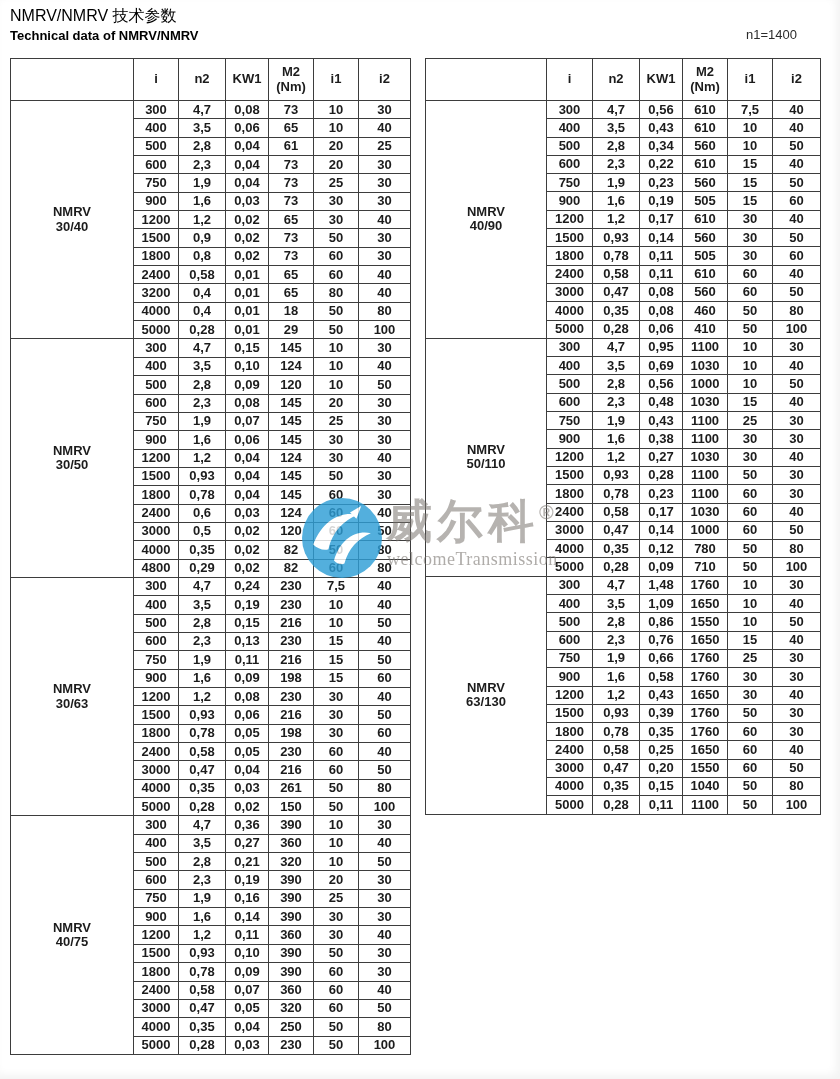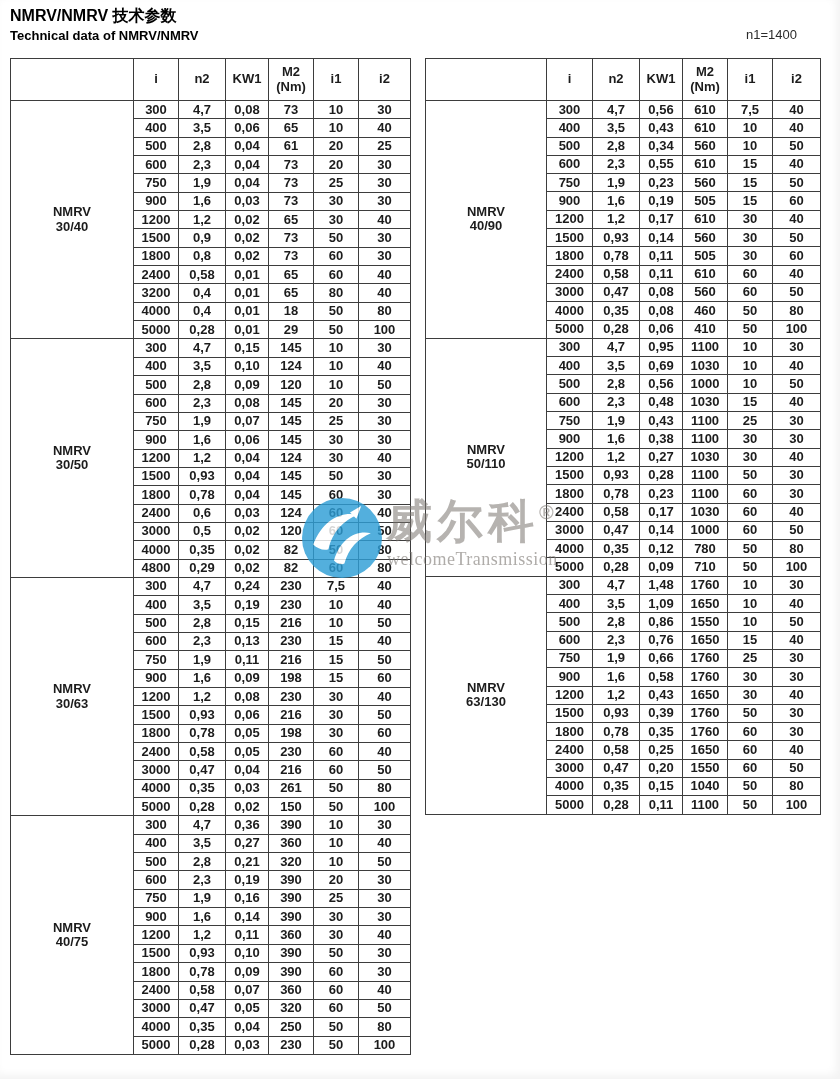--- a/index.html
+++ b/index.html
@@ -1,21 +1,21 @@
 <!DOCTYPE html>
 <html><head>
 <meta charset="utf-8">
 <style>
   html,body { margin:0; padding:0; }
   body {
     width:840px; height:1079px; position:relative; background:#fff;
     font-family:"Liberation Sans", sans-serif; overflow:hidden;
     box-shadow: inset -4px -4px 8px rgba(0,0,0,0.05);
   }
-  .title-zh { position:absolute; left:10px; top:6px;  font-size:16px; font-weight:bold; color:#000; }
+  .title-zh { position:absolute; left:10px; top:6px;  font-size:16px; font-weight:normal; color:#000; }
   .title-en { position:absolute; left:10px; top:28px; font-size:13px; font-weight:bold; color:#000; }
   .n1-note  { position:absolute; left:746px; top:27px; font-size:13px; color:#2b2b2b; }
 
   table.datatable { position:absolute; border-collapse:collapse; table-layout:fixed; background:#fff; }
   table.left-table  { left:10px;  top:58px; width:400px; height:997px; }
   table.right-table { left:425px; top:58px; width:395px; height:757px; }
   .datatable th, .datatable td {
     border:1px solid #3d3d3d; padding:0; text-align:center; vertical-align:middle;
     font-size:13px; font-weight:bold; color:#1c1c1c; line-height:1.1;
     white-space:pre-line; overflow:hidden;
@@ -537,21 +537,21 @@
         <td>500</td>
         <td>2,8</td>
         <td>0,34</td>
         <td>560</td>
         <td>10</td>
         <td>50</td>
       </tr>
       <tr>
         <td>600</td>
         <td>2,3</td>
-        <td>0,55</td>
+        <td>0,22</td>
         <td>610</td>
         <td>15</td>
         <td>40</td>
       </tr>
       <tr>
         <td>750</td>
         <td>1,9</td>
         <td>0,23</td>
         <td>560</td>
         <td>15</td>

